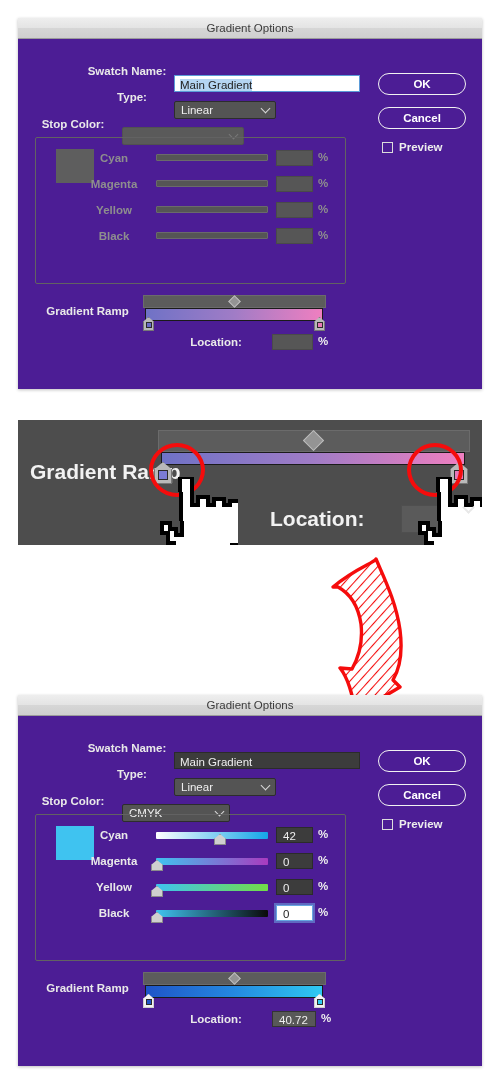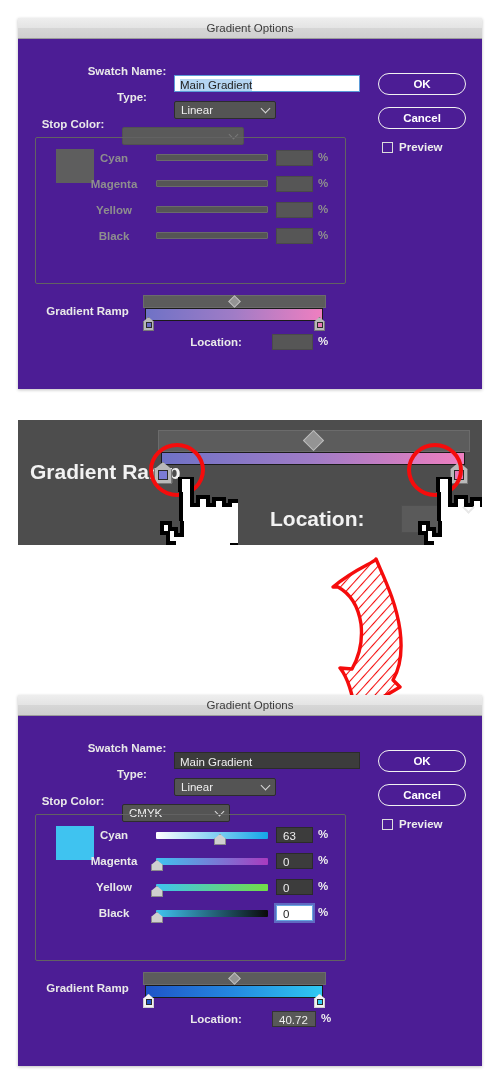--- a/index.html
+++ b/index.html
@@ -364,21 +364,21 @@
 
     <div class="group" style="left:17px; top:98px; width:311px; height:147px;"></div>
 
     <div class="chip" style="left:38px; top:110px; width:38px; height:34px; background:#3fc3f0;"></div>
 
     <div>
       <div class="lbl" style="left:60px; top:113px; width:72px;">Cyan</div>
       <div class="strack" style="left:138px; top:116px; width:112px; background:linear-gradient(to right,#ffffff,#14a5e8);"></div>
       <div class="sknob" style="left:196px; top:118px;"></div>
       <div class="tfield num" style="left:258px; top:111px; width:37px; height:16px;">
-        <span>63</span>
+        <span>42</span>
       </div>
       <div class="pct" style="left:300px; top:112px;">%</div>
     </div>
 
     <div>
       <div class="lbl" style="left:60px; top:139px; width:72px;">Magenta</div>
       <div class="strack" style="left:138px; top:142px; width:112px; background:linear-gradient(to right,#3fc3f0,#a93bbf);"></div>
       <div class="sknob" style="left:133px; top:144px;"></div>
       <div class="tfield num" style="left:258px; top:137px; width:37px; height:16px;">
         <span>0</span>

